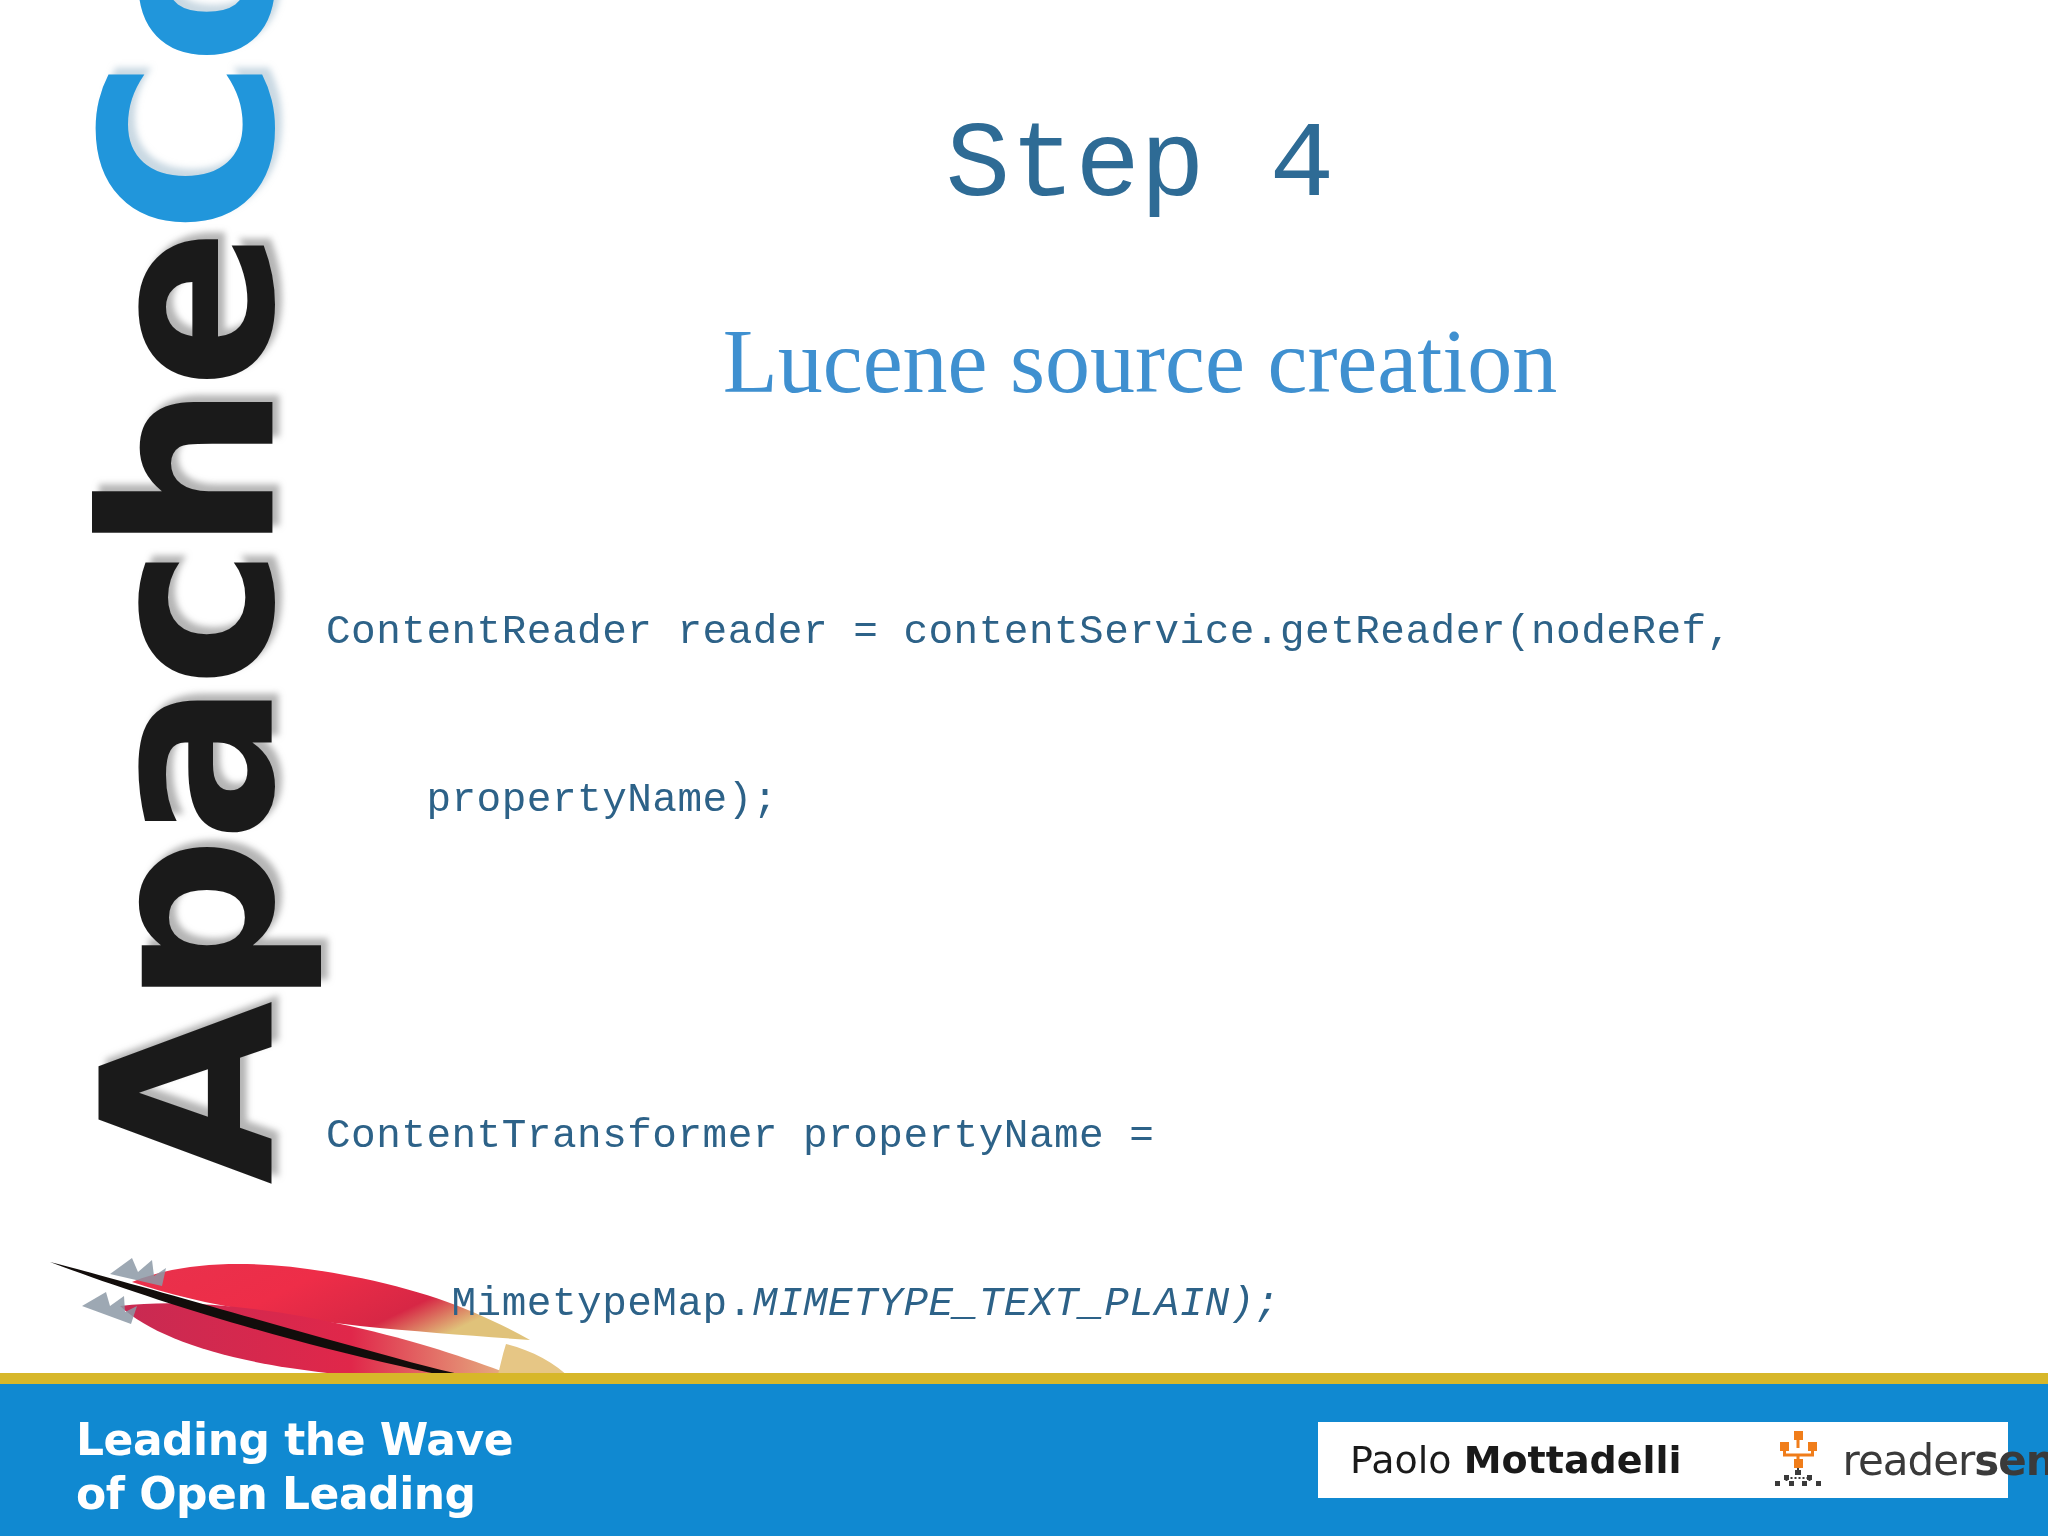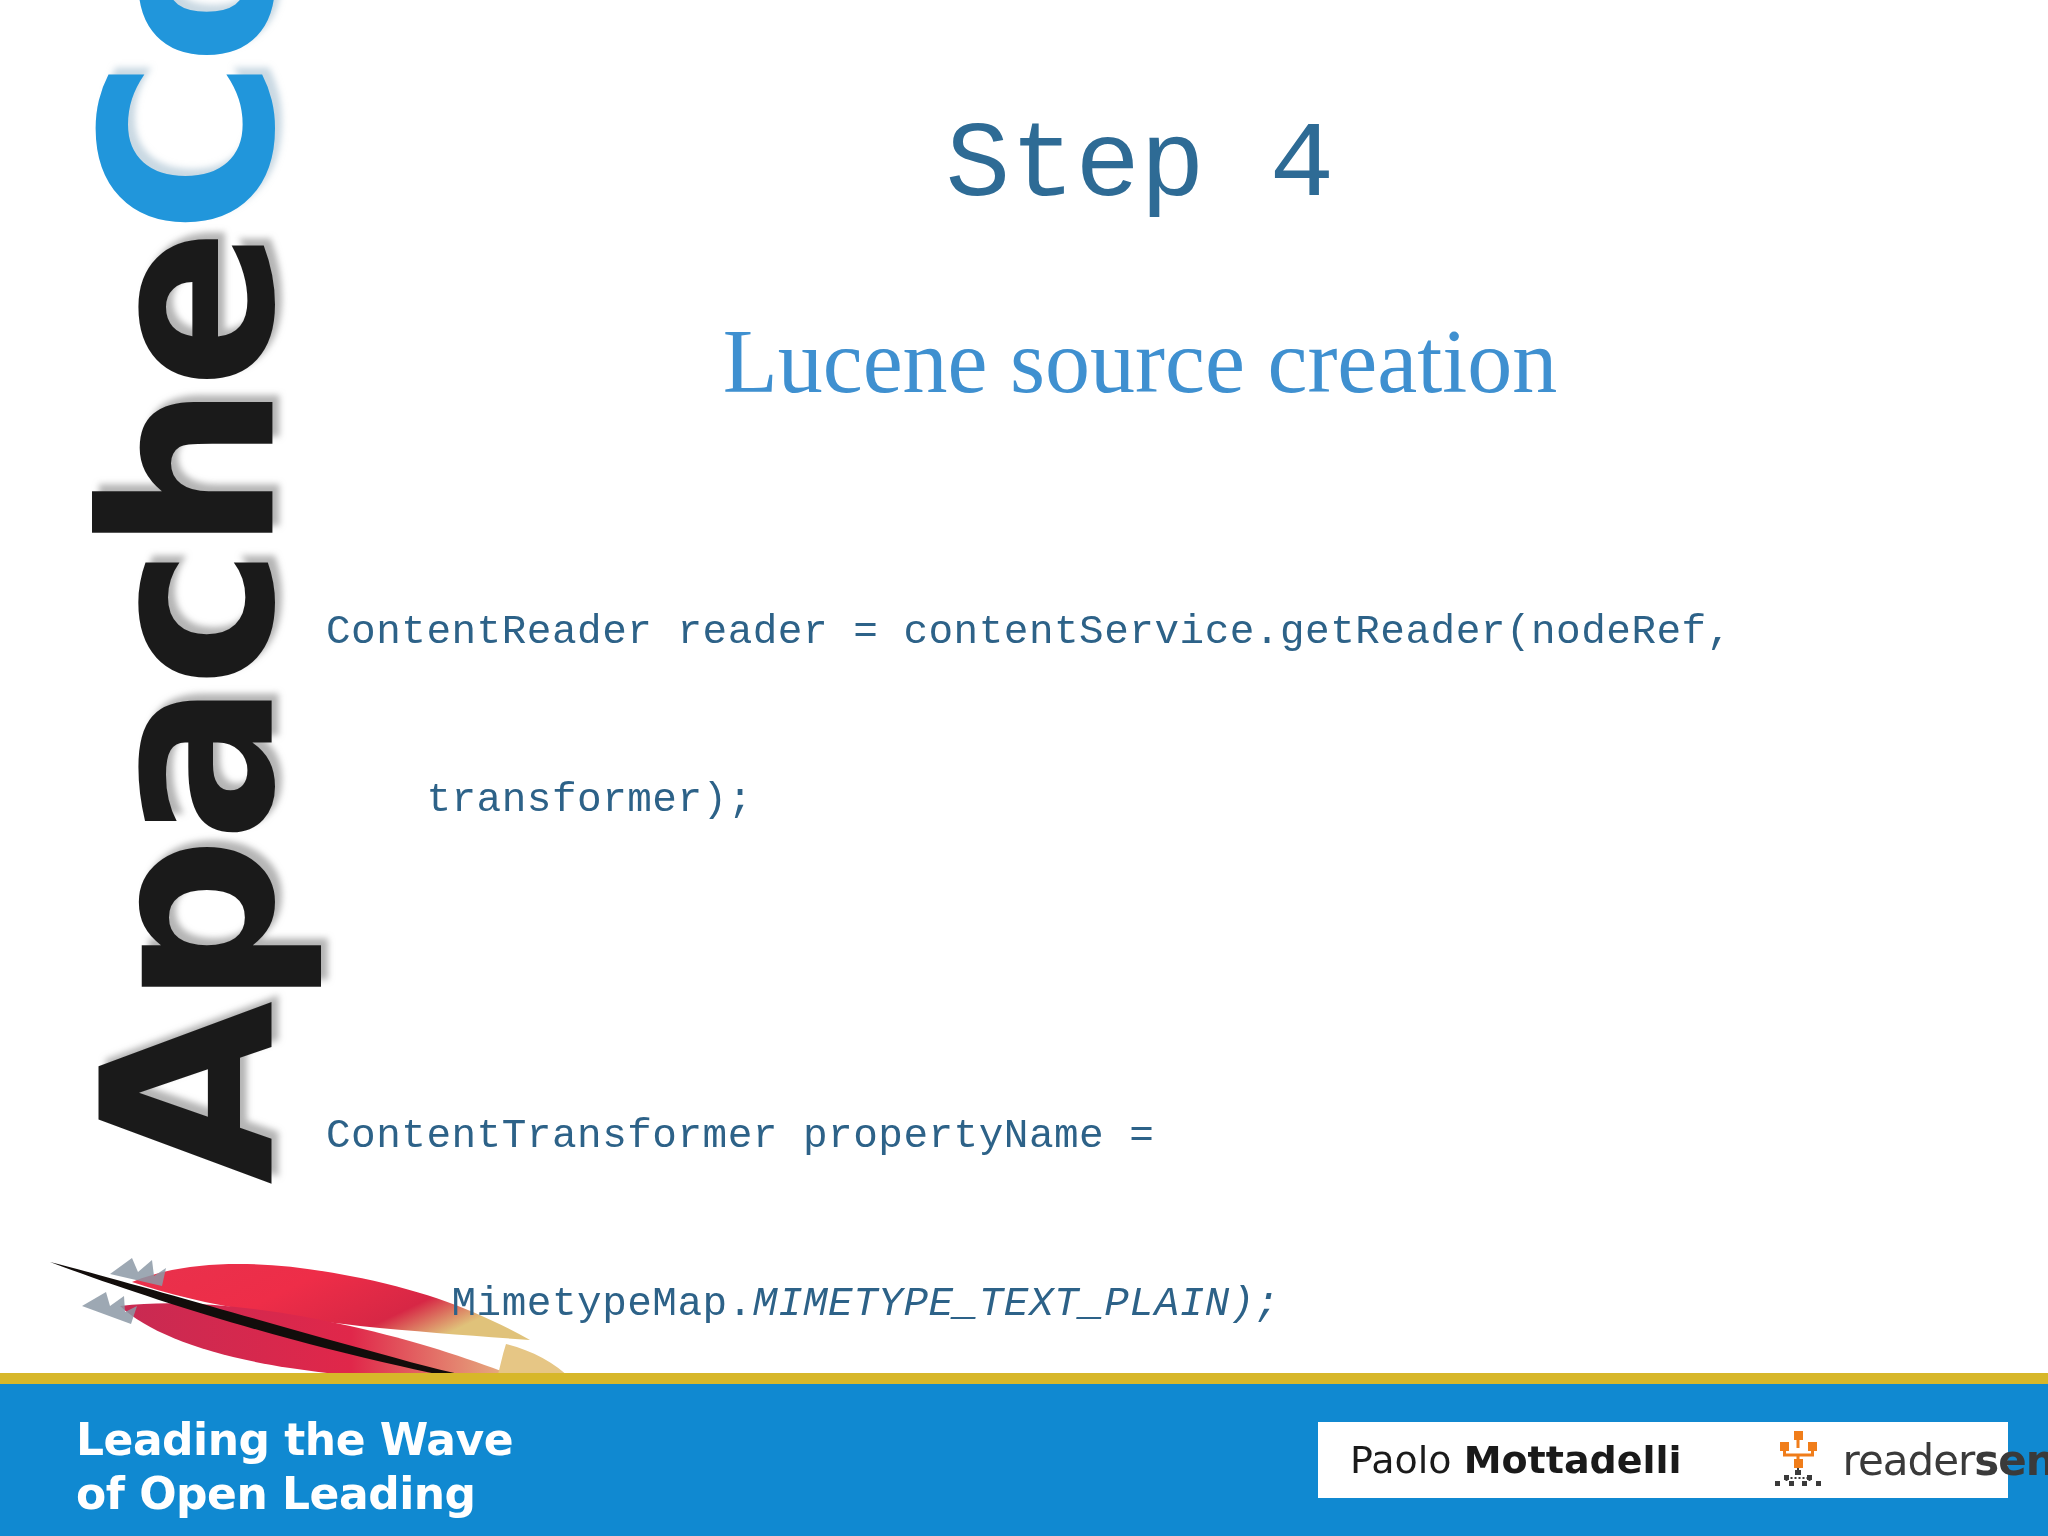--- a/index.html
+++ b/index.html
@@ -206,21 +206,21 @@
       <path d="M62 66 l24 -14 l4 14 l14 -10 l1 16 l12 -6 l-6 18 z" fill="#8c99a6" opacity="0.85"></path>
     </svg>
   </div>
 
   <div class="title">Step 4</div>
 
   <div class="subtitle">Lucene source creation</div>
 
   <div class="code-block">
     <div class="code-line">ContentReader reader = contentService.getReader(nodeRef,</div>
-    <div class="code-line">    transformer);</div>
+    <div class="code-line">    propertyName);</div>
     <div class="code-line blank"></div>
     <div class="code-line">ContentTransformer propertyName =</div>
     <div class="code-line"><span>     MimetypeMap.</span><span class="it">MIMETYPE_TEXT_PLAIN);</span></div>
     
     
     
     
     
     
     

